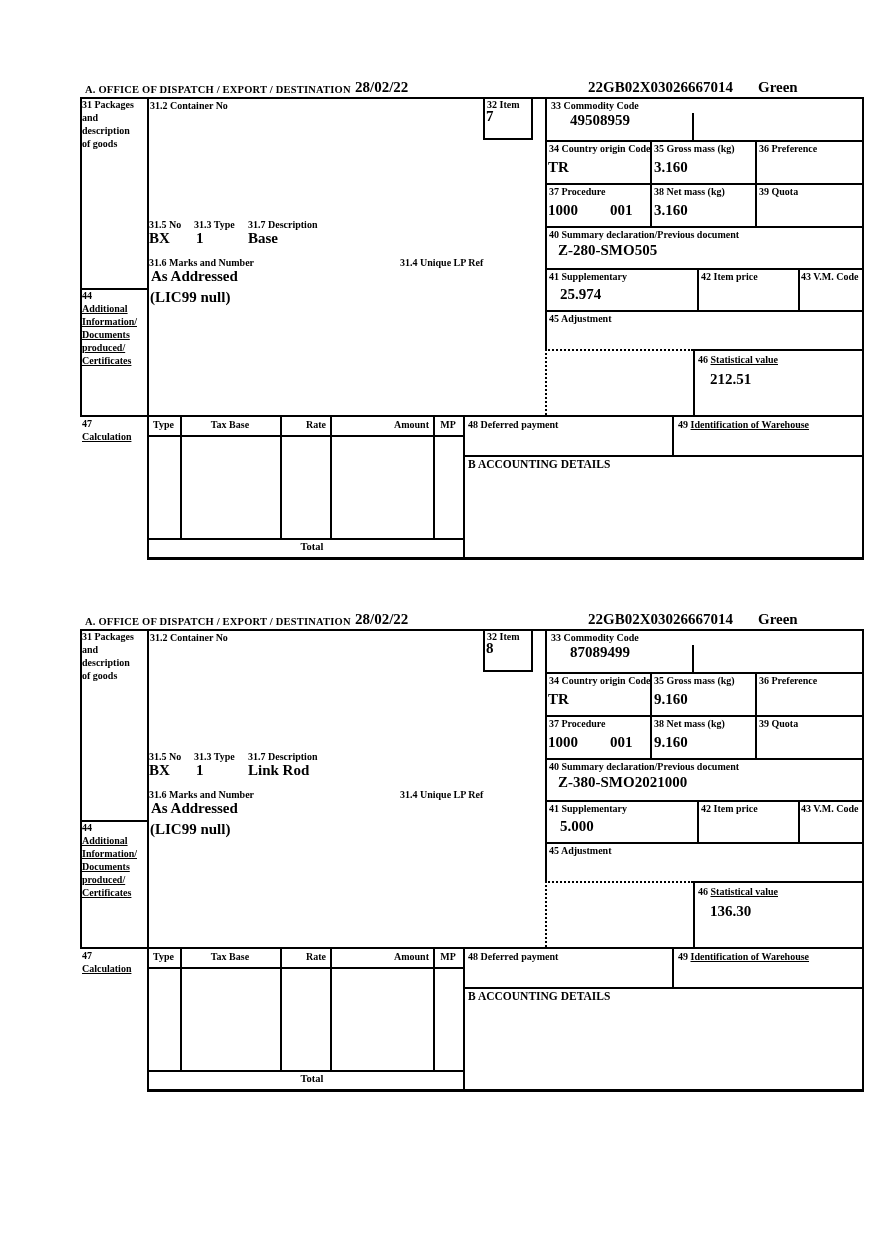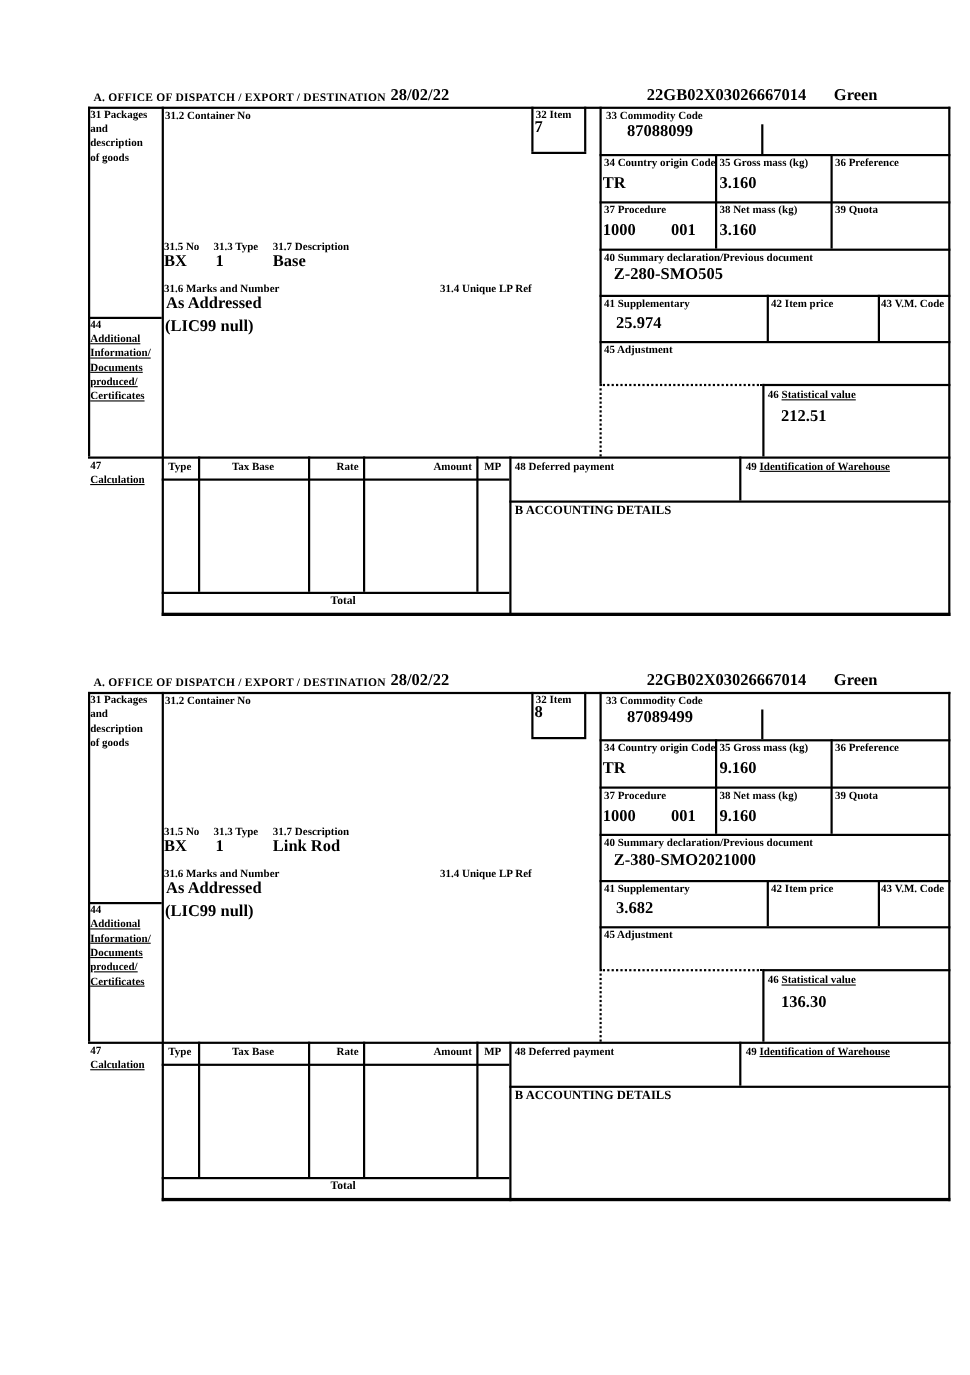--- a/index.html
+++ b/index.html
@@ -83,21 +83,21 @@
   <span class="lbl" style="left:168px;top:139px">31.7 Description</span>
   <span class="val" style="left:69px;top:150px">BX</span>
   <span class="val" style="left:116px;top:150px">1</span>
   <span class="val" style="left:168px;top:150px">Base</span>
 
   <span class="lbl" style="left:69px;top:177px">31.6 Marks and Number</span>
   <span class="lbl" style="left:320px;top:177px">31.4 Unique LP Ref</span>
   <span class="val" style="left:71px;top:188px">As Addressed</span>
 
   <span class="lbl" style="left:471px;top:20px">33 Commodity Code</span>
-  <span class="val" style="left:490px;top:32px">87088099</span>
+  <span class="val" style="left:490px;top:32px">49508959</span>
 
   <span class="lbl" style="left:469px;top:63px">34 Country origin Code</span>
   <span class="lbl" style="left:574px;top:63px">35 Gross mass (kg)</span>
   <span class="lbl" style="left:679px;top:63px">36 Preference</span>
   <span class="val" style="left:468px;top:79px">TR</span>
   <span class="val" style="left:574px;top:79px">3.160</span>
 
   <span class="lbl" style="left:469px;top:106px">37 Procedure</span>
   <span class="lbl" style="left:574px;top:106px">38 Net mass (kg)</span>
   <span class="lbl" style="left:679px;top:106px">39 Quota</span>
@@ -222,21 +222,21 @@
   <span class="val" style="left:468px;top:122px">1000</span>
   <span class="val" style="left:530px;top:122px">001</span>
   <span class="val" style="left:574px;top:122px">9.160</span>
 
   <span class="lbl" style="left:469px;top:149px">40 Summary declaration/Previous document</span>
   <span class="val" style="left:478px;top:162px">Z-380-SMO2021000</span>
 
   <span class="lbl" style="left:469px;top:191px">41 Supplementary</span>
   <span class="lbl" style="left:621px;top:191px">42 Item price</span>
   <span class="lbl" style="left:721px;top:191px">43 V.M. Code</span>
-  <span class="val" style="left:480px;top:206px">3.682</span>
+  <span class="val" style="left:480px;top:206px">5.000</span>
 
   <span class="lbl" style="left:469px;top:233px">45 Adjustment</span>
 
   <span class="lbl" style="left:618px;top:274px"><span>46</span> <span class="u">Statistical value</span></span>
   <span class="val" style="left:630px;top:291px">136.30</span>
 
   <span class="lbl" style="left:2px;top:210px">44</span>
   <span class="lbl u" style="left:2px;top:223px">Additional</span>
   <span class="lbl u" style="left:2px;top:236px">Information/</span>
   <span class="lbl u" style="left:2px;top:249px">Documents</span>

